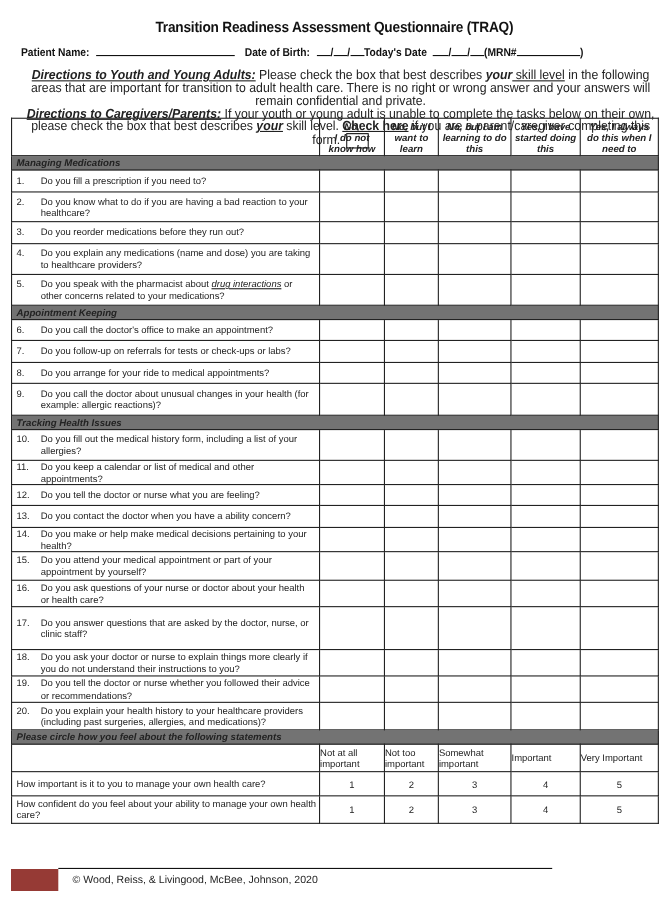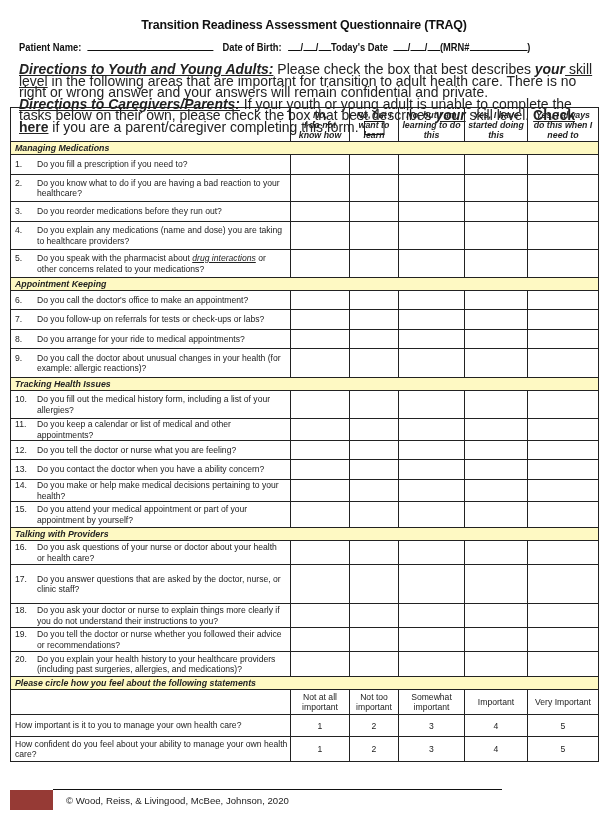--- a/index.html
+++ b/index.html
@@ -3,42 +3,42 @@
 <meta charset="utf-8">
 <style>
   html, body { margin:0; padding:0; background:#ffffff; }
   body { width:608px; height:820px; position:relative; overflow:hidden;
          font-family:"Liberation Sans", sans-serif; color:#111; }
   .title { position:absolute; left:0; width:608px; top:17px; text-align:center;
            font-size:13.5px; font-weight:bold; letter-spacing:-0.2px; transform:scaleX(0.92); }
   .fields { position:absolute; left:19px; top:40px; font-size:10.4px; font-weight:bold;
             white-space:nowrap; transform:scaleX(0.9); transform-origin:left top; }
   .blank { display:inline-block; border-bottom:1px solid #111; height:10px; vertical-align:baseline; }
-  .directions { position:absolute; left:19px; top:63px; width:580px; font-size:15px; line-height:11.6px;
-                color:#222; }
+  .directions { position:absolute; left:19px; top:63px; width:580px; font-size:12px; line-height:11.6px;
+                color:#222;text-align:center; }
   .directions .inner { transform:scaleX(0.93); transform-origin:left top; width:625px; }
   .u { text-decoration:underline; }
   .bi { font-weight:bold; font-style:italic; }
   .b { font-weight:bold; }
   .checkbox { display:inline-block; width:20px; height:12px; border:1px solid #111;
               vertical-align:middle; margin-left:6px; background:#fff; }
   table.traq { position:absolute; left:10px; top:107px; width:588px; border-collapse:collapse;
                table-layout:fixed; font-size:8.6px; }
   table.traq td { border:1px solid #222; padding:0; vertical-align:middle; }
   .hdr td.opt { text-align:center; font-style:italic; font-weight:bold; font-size:8.8px; line-height:10px;
                 color:#222; }
-  .sec td { background:#fef9c3; font-weight:bold; font-style:italic; font-size:8.8px;
+  .sec td { background:#737373; font-weight:bold; font-style:italic; font-size:8.8px;
             padding-left:4px !important; height:12px; color:#222;margin-top:48px; }
   .q { display:flex; align-items:flex-start; line-height:10.5px; color:#222; }
   .q .n { width:22px; flex:none; padding-left:4px; }
   .q .t { flex:1; padding-right:4px; }
   .ans { background:#fff; }
   .scale td.lbl { padding-left:4px; color:#222; line-height:10.5px; }
   .scale td.v { text-align:center; color:#222; }
-  .shdr td.opt { text-align:center; color:#222; line-height:10px; font-size:8.6px; }
+  .shdr td.opt { color:#222; line-height:10px; font-size:8.6px; }
   .footer-line { position:absolute; left:53px; top:789px; width:449px; height:0; border-top:1.2px solid #111; }
   .footer-box { position:absolute; left:10px; top:790px; width:43px; height:20px; background:#963a35; }
   .footer-text { position:absolute; left:66px; top:795px; font-size:9.6px; color:#222; }
 </style>
 </head>
 <body>
 
 <div class="title">Transition Readiness Assessment Questionnaire (TRAQ)</div>
 
 <div class="fields">
@@ -281,23 +281,20 @@
             <span class="n">15.</span>
             <span class="t">Do you attend your medical appointment or part of your appointment by yourself?</span>
           </div>
         </td>
         <td class="ans"></td>
         <td class="ans"></td>
         <td class="ans"></td>
         <td class="ans"></td>
         <td class="ans"></td>
       </tr>
-      <tr class="sec">
-        <td colspan="6">Talking with Providers</td>
-      </tr>
       <tr style="height:24px">
         <td>
           <div class="q">
             <span class="n">16.</span>
             <span class="t">Do you ask questions of your nurse or doctor about your health or health care?</span>
           </div>
         </td>
         <td class="ans"></td>
         <td class="ans"></td>
         <td class="ans"></td>

